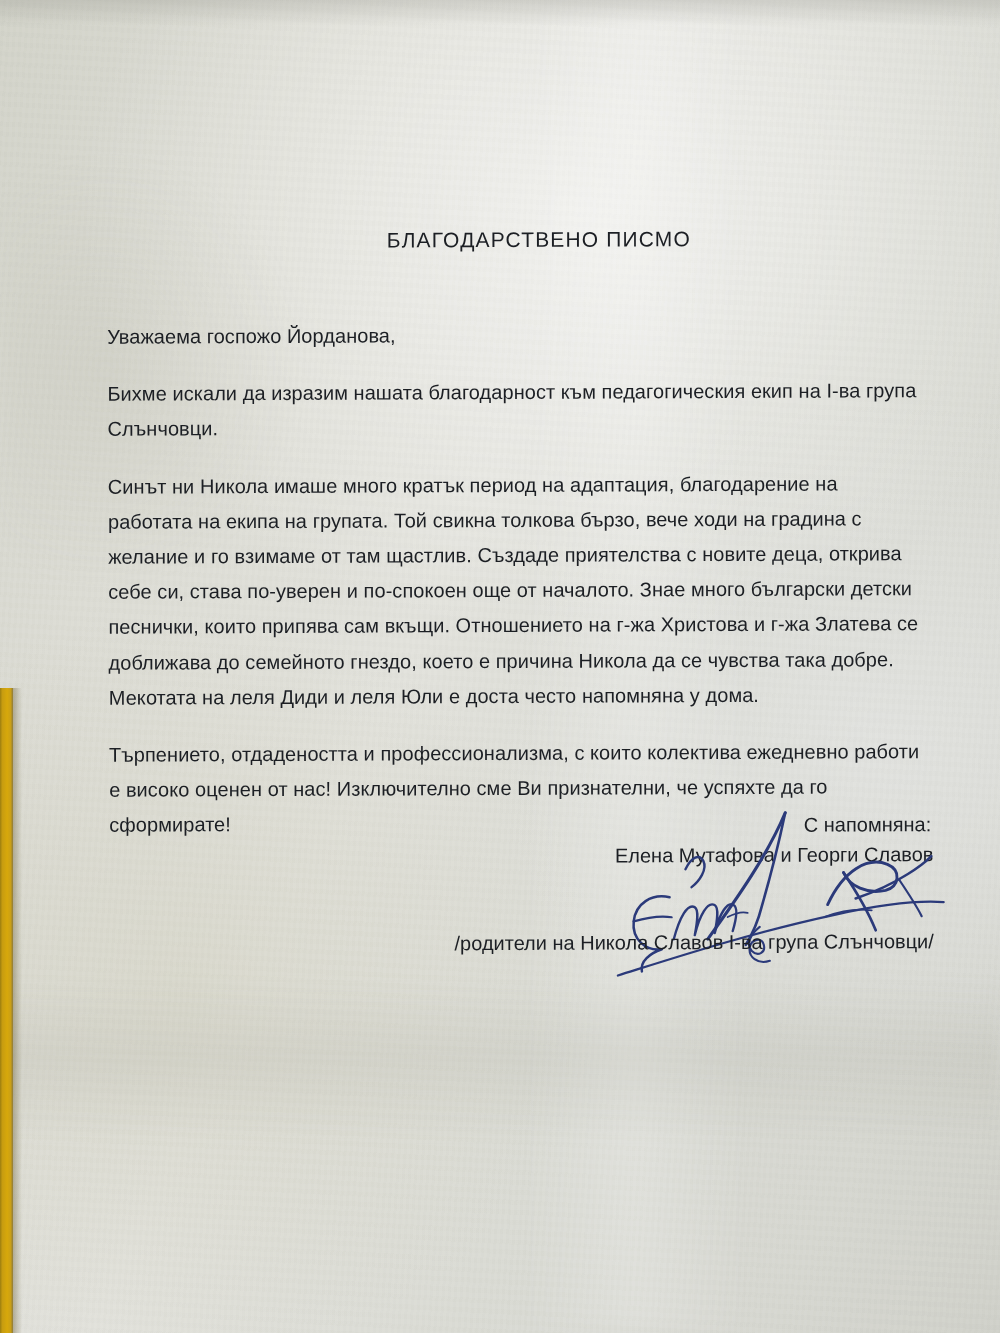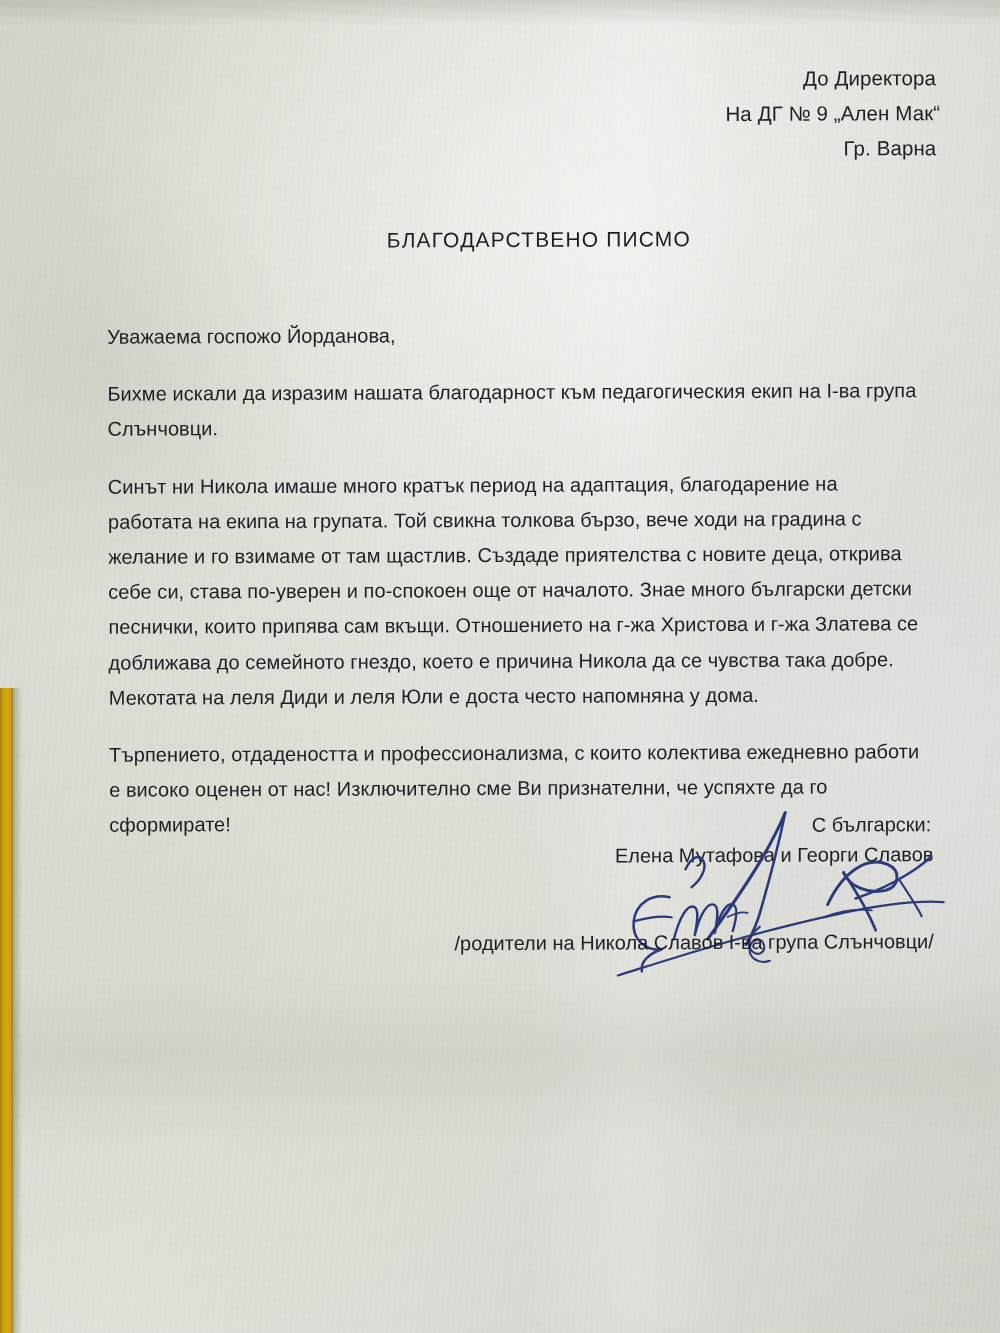--- a/index.html
+++ b/index.html
@@ -173,37 +173,32 @@
   <div class="paper-base"></div>
   <div class="paper-tex"></div>
   <div class="crease-c"></div>
   <div class="crease-b"></div>
   <div class="crease-a"></div>
   <div class="edge-top"></div>
   <div class="edge-yellow"></div>
 
   <div class="sheet">
 
-    <div class="addressee">
-      <div>До Директора</div>
-      <div class="addr-2">На ДГ № 9 „Ален Мак“</div>
-      <div>Гр. Варна</div>
-    </div>
 
     <div class="doc-title">БЛАГОДАРСТВЕНО ПИСМО</div>
 
     <div class="body-col">
       <p>Уважаема госпожо Йорданова,</p>
       <p>Бихме искали да изразим нашата благодарност към педагогическия екип на I-ва група Слънчовци.</p>
       <p class="p-long">Синът ни Никола имаше много кратък период на адаптация, благодарение на работата на екипа на групата. Той свикна толкова бързо, вече ходи на градина с желание и го взимаме от там щастлив. Създаде приятелства с новите деца, открива себе си, става по-уверен и по-спокоен още от началото. Знае много български детски песнички, които припява сам вкъщи. Отношението на г-жа Христова и г-жа Златева се доближава до семейното гнездо, което е причина Никола да се чувства така добре. Мекотата на леля Диди и леля Юли е доста често напомняна у дома.</p>
       <p>Търпението, отдадеността и профессионализма, с които колектива ежедневно работи е високо оценен от нас! Изключително сме Ви признателни, че успяхте да го сформирате!</p>
     </div>
 
 
-    <div class="sig-regards">С български:</div>
+    <div class="sig-regards">С напомняна:</div>
     <div class="sig-names">Елена Мутафова и Георги Славов</div>
 
     <div class="sig-ink">
       <svg viewBox="0 0 360 180" xmlns="http://www.w3.org/2000/svg" aria-hidden="true">
         <g fill="none" stroke="#2b3a7a" stroke-linecap="round" stroke-linejoin="round">
 
           <path d="M108 140 C 140 96, 168 56, 186 14" stroke-width="3.1"></path>
           <path d="M186 14 C 180 42, 172 74, 162 108 C 158 124, 152 136, 146 146" stroke-width="2.6"></path>
 
           <path d="M70 98 C 52 94, 36 104, 34 122 C 32 140, 46 152, 62 150 C 50 154, 40 162, 42 172" stroke-width="2.5"></path>

